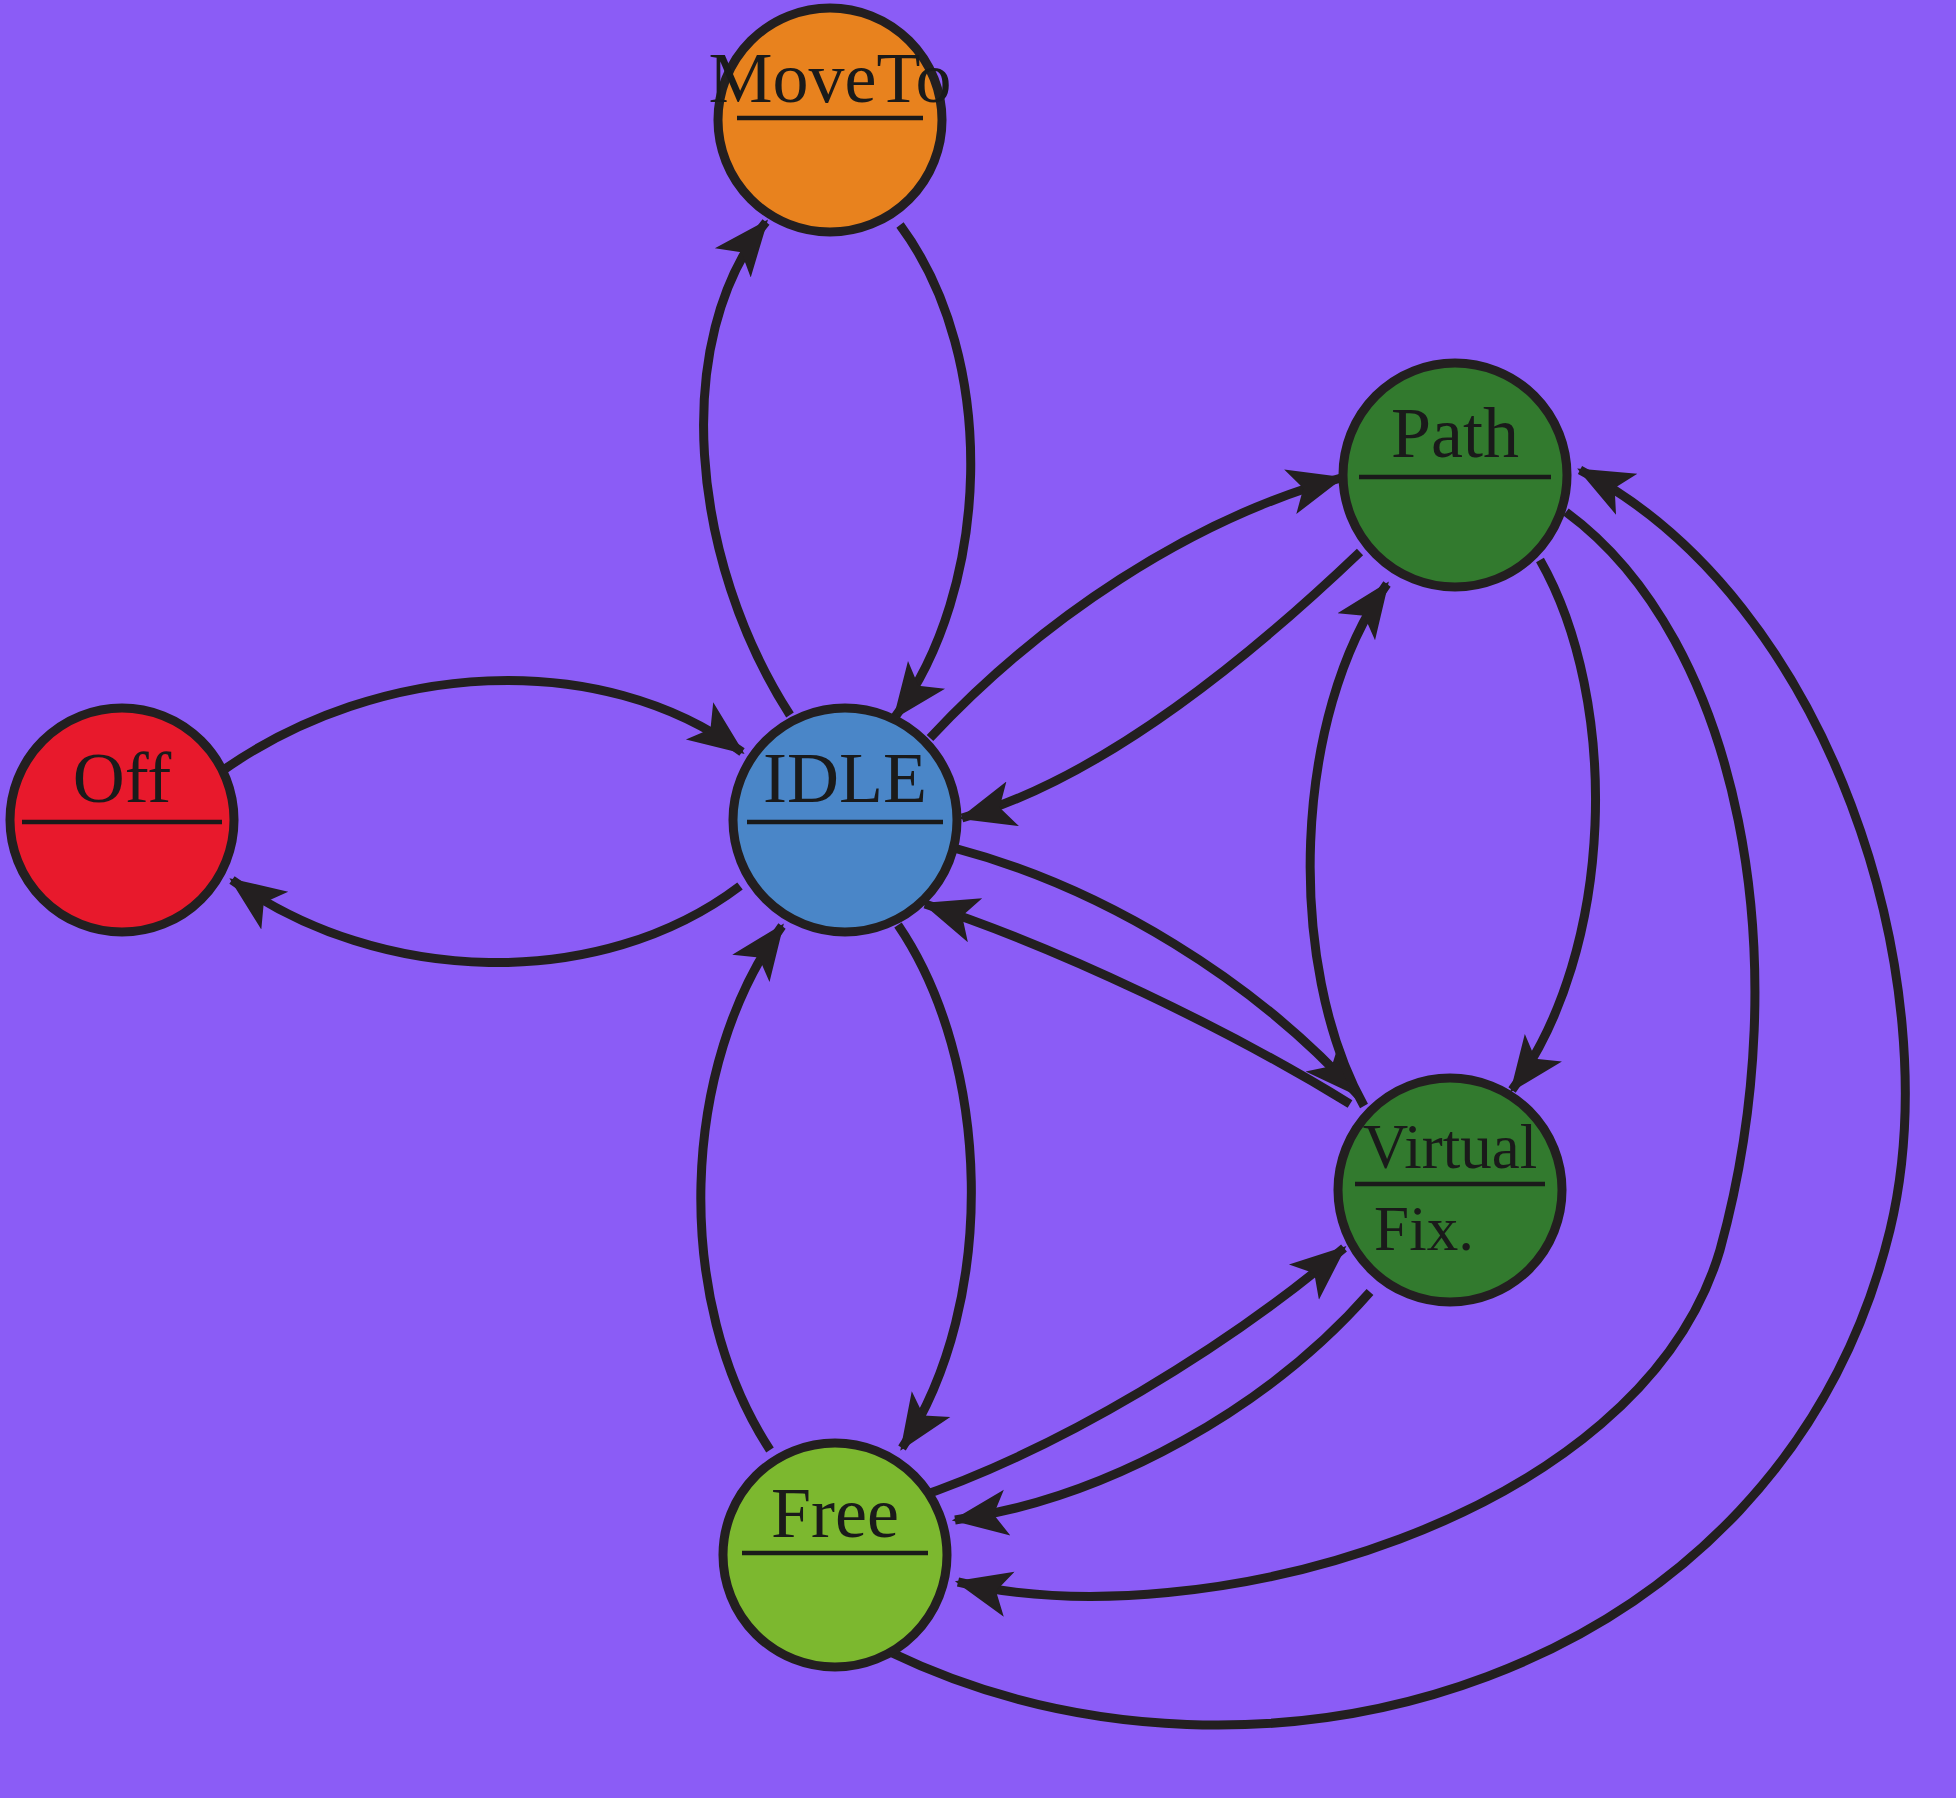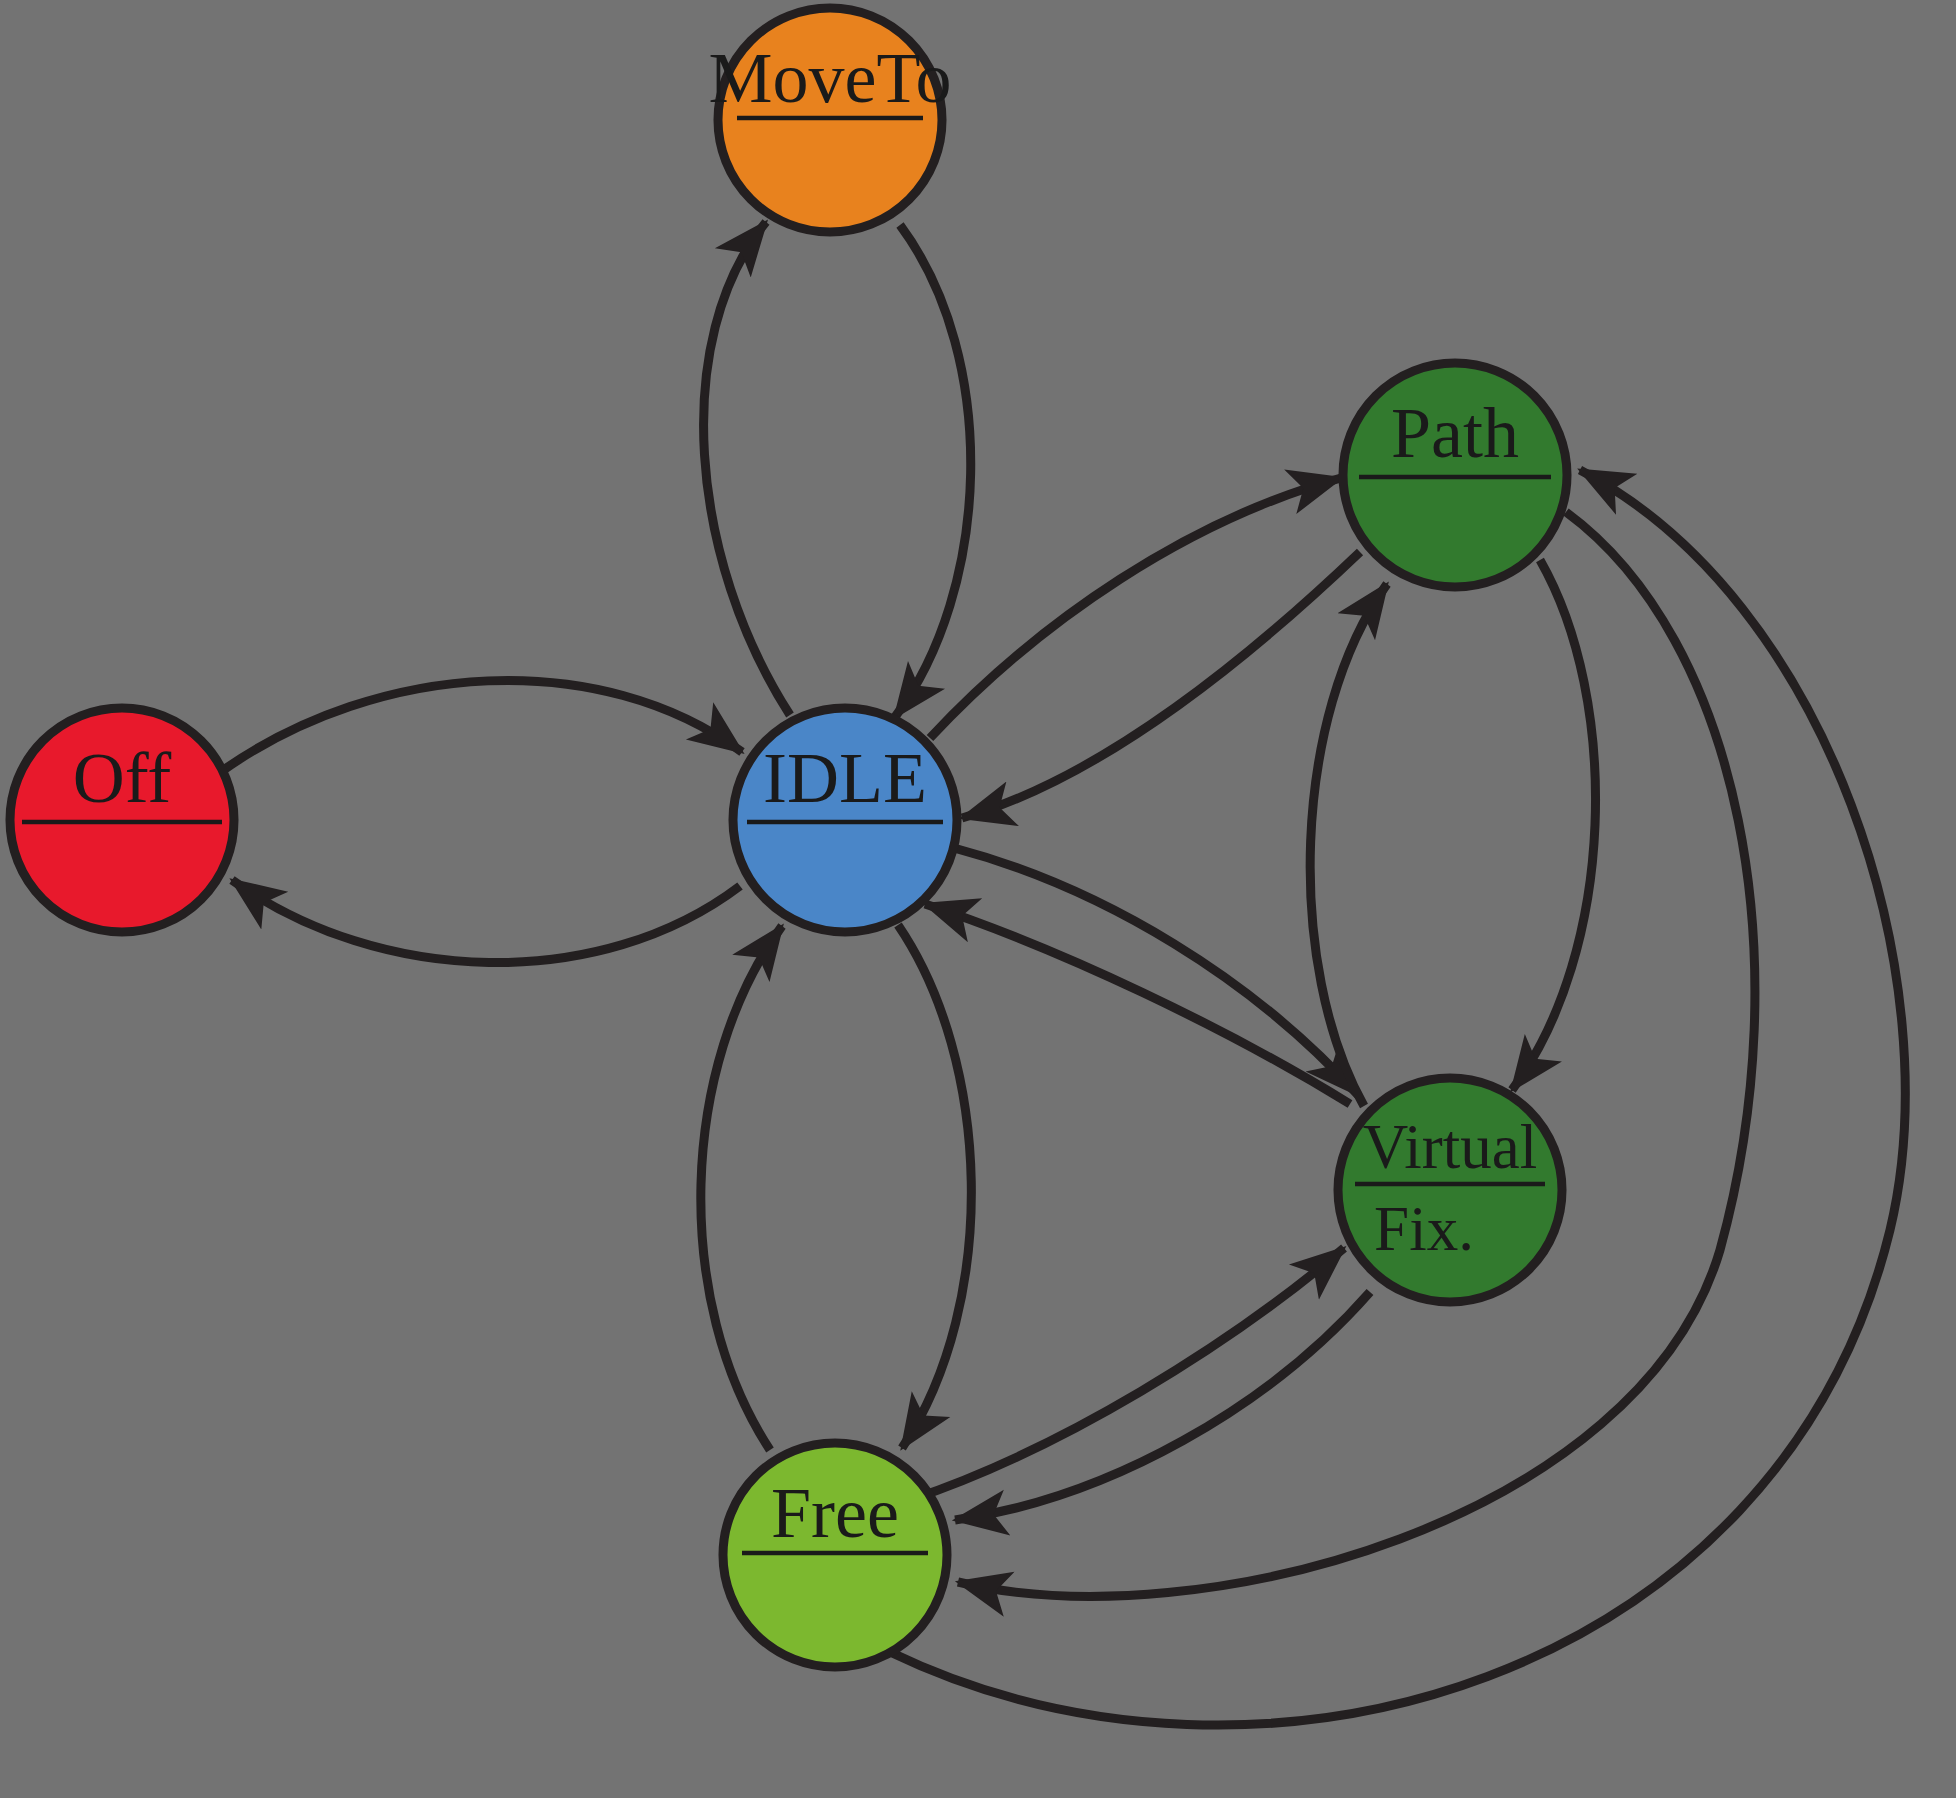--- a/index.html
+++ b/index.html
@@ -10,21 +10,21 @@
   body {
     width: 1956px;
     height: 1798px;
     font-family: "Liberation Serif", "DejaVu Serif", serif;
     overflow: hidden;
   }
   #stage {
     position: relative;
     width: 1956px;
     height: 1798px;
-    background: #737373;
+    background: #8b5cf6;
     text-decoration: underline;
   }
   #graph {
     position: absolute;
     top: 0;
     left: 0;
     width: 1956px;
     height: 1798px;
     display: block;
   }

